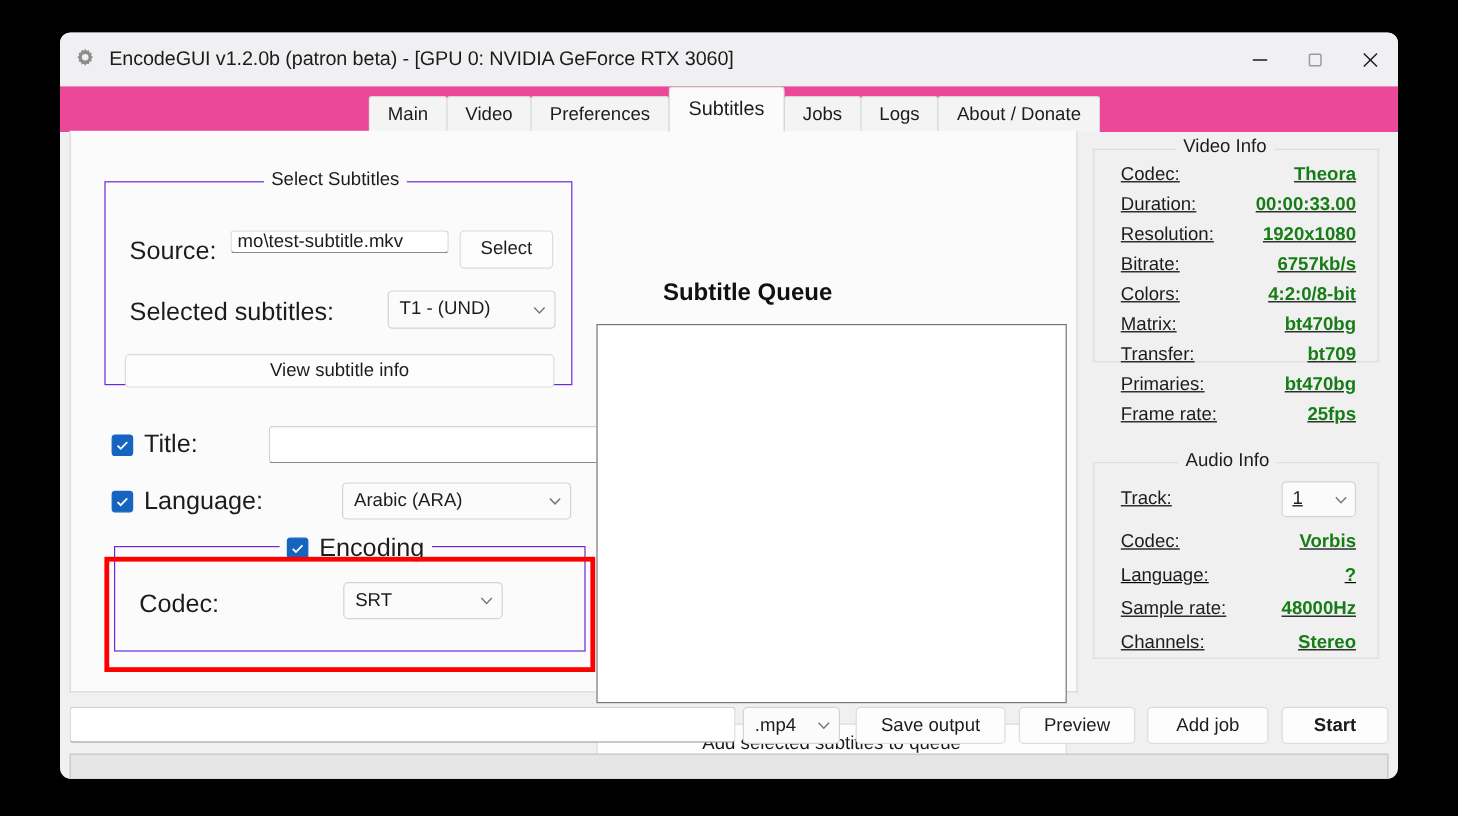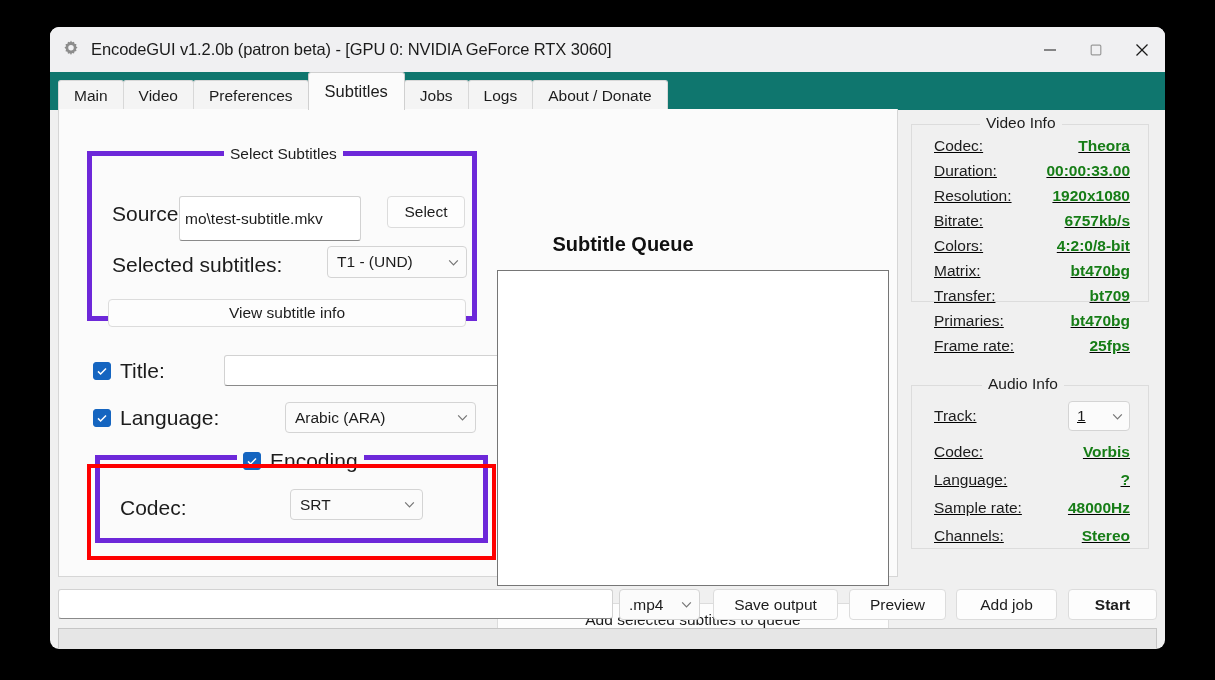--- a/index.html
+++ b/index.html
@@ -42,23 +42,24 @@
     display: flex; align-items: center; justify-content: center;
     flex: 0 0 auto;
   }
   #win-controls { position: absolute; right: 0; top: 0; display: flex; }
   .wbtn svg { display: block; }
 
   
   #tabstrip {
     position: absolute; left: 0; top: 45px;
     width: 100%; height: 38px;
-    background: #0f766e;
+    background: #ec4899;
     display: flex; align-items: flex-end;
     padding-left: 8px;
+    justify-content: center;
   }
   .tab {
     height: 30px;
     padding: 0 15px;
     display: flex; align-items: center; justify-content: center;
     font-size: 15.5px;
     color: #1c1c1c;
     background: #f4f4f4;
     border: 1px solid #d8d8d8;
     border-bottom: none;
@@ -80,21 +81,21 @@
     position: absolute; left: 8px; top: 82px;
     width: 840px; height: 468px;
     background: #fbfbfb;
     border: 1px solid #d6d6d6;
     border-top: none;
   }
 
   
   .group {
     position: absolute;
-    border: 5px solid #6d28d9;
+    border: 1px solid #6d28d9;
     background: transparent;
   }
   .group-title {
     position: absolute;
     top: -11px;
     background: #fbfbfb;
     padding: 0 6px;
     font-size: 15.5px;
     color: #1c1c1c;
     white-space: nowrap;
@@ -262,21 +263,21 @@
     <div class="tab">About / Donate</div>
   </div>
 
   <div id="page">
 
     <div class="group" style="left:28px; top:42px; width:390px; height:170px;">
       <div class="group-title" style="left:132px;">Select Subtitles</div>
 
       <div class="lbl" style="position:absolute; left:20px; top:46px;">Source:</div>
 
-      <div class="txtfield" style="position:absolute; left:87px; top:40px; width:182px; height:45px;" title="mo\test-subtitle.mkv">mo\test-subtitle.mkv</div>
+      <div class="txtfield" style="position:absolute; left:104px; top:40px; width:182px; height:19px;" title="mo\test-subtitle.mkv">mo\test-subtitle.mkv</div>
 
       <div class="btn" style="position:absolute; left:295px; top:40px; width:78px; height:32px;">Select</div>
 
       <div class="lbl" style="position:absolute; left:20px; top:97px;">Selected subtitles:</div>
 
       <div class="combo" style="position:absolute; left:235px; top:90px; width:140px; height:32px;">
         <span class="cval">T1 - (UND)</span>
         <svg class="chev" viewBox="0 0 12 12">
           <polyline points="2,4 6,8.2 10,4" fill="none" stroke="#4a4a4a" stroke-width="1.1"></polyline>
         </svg>

